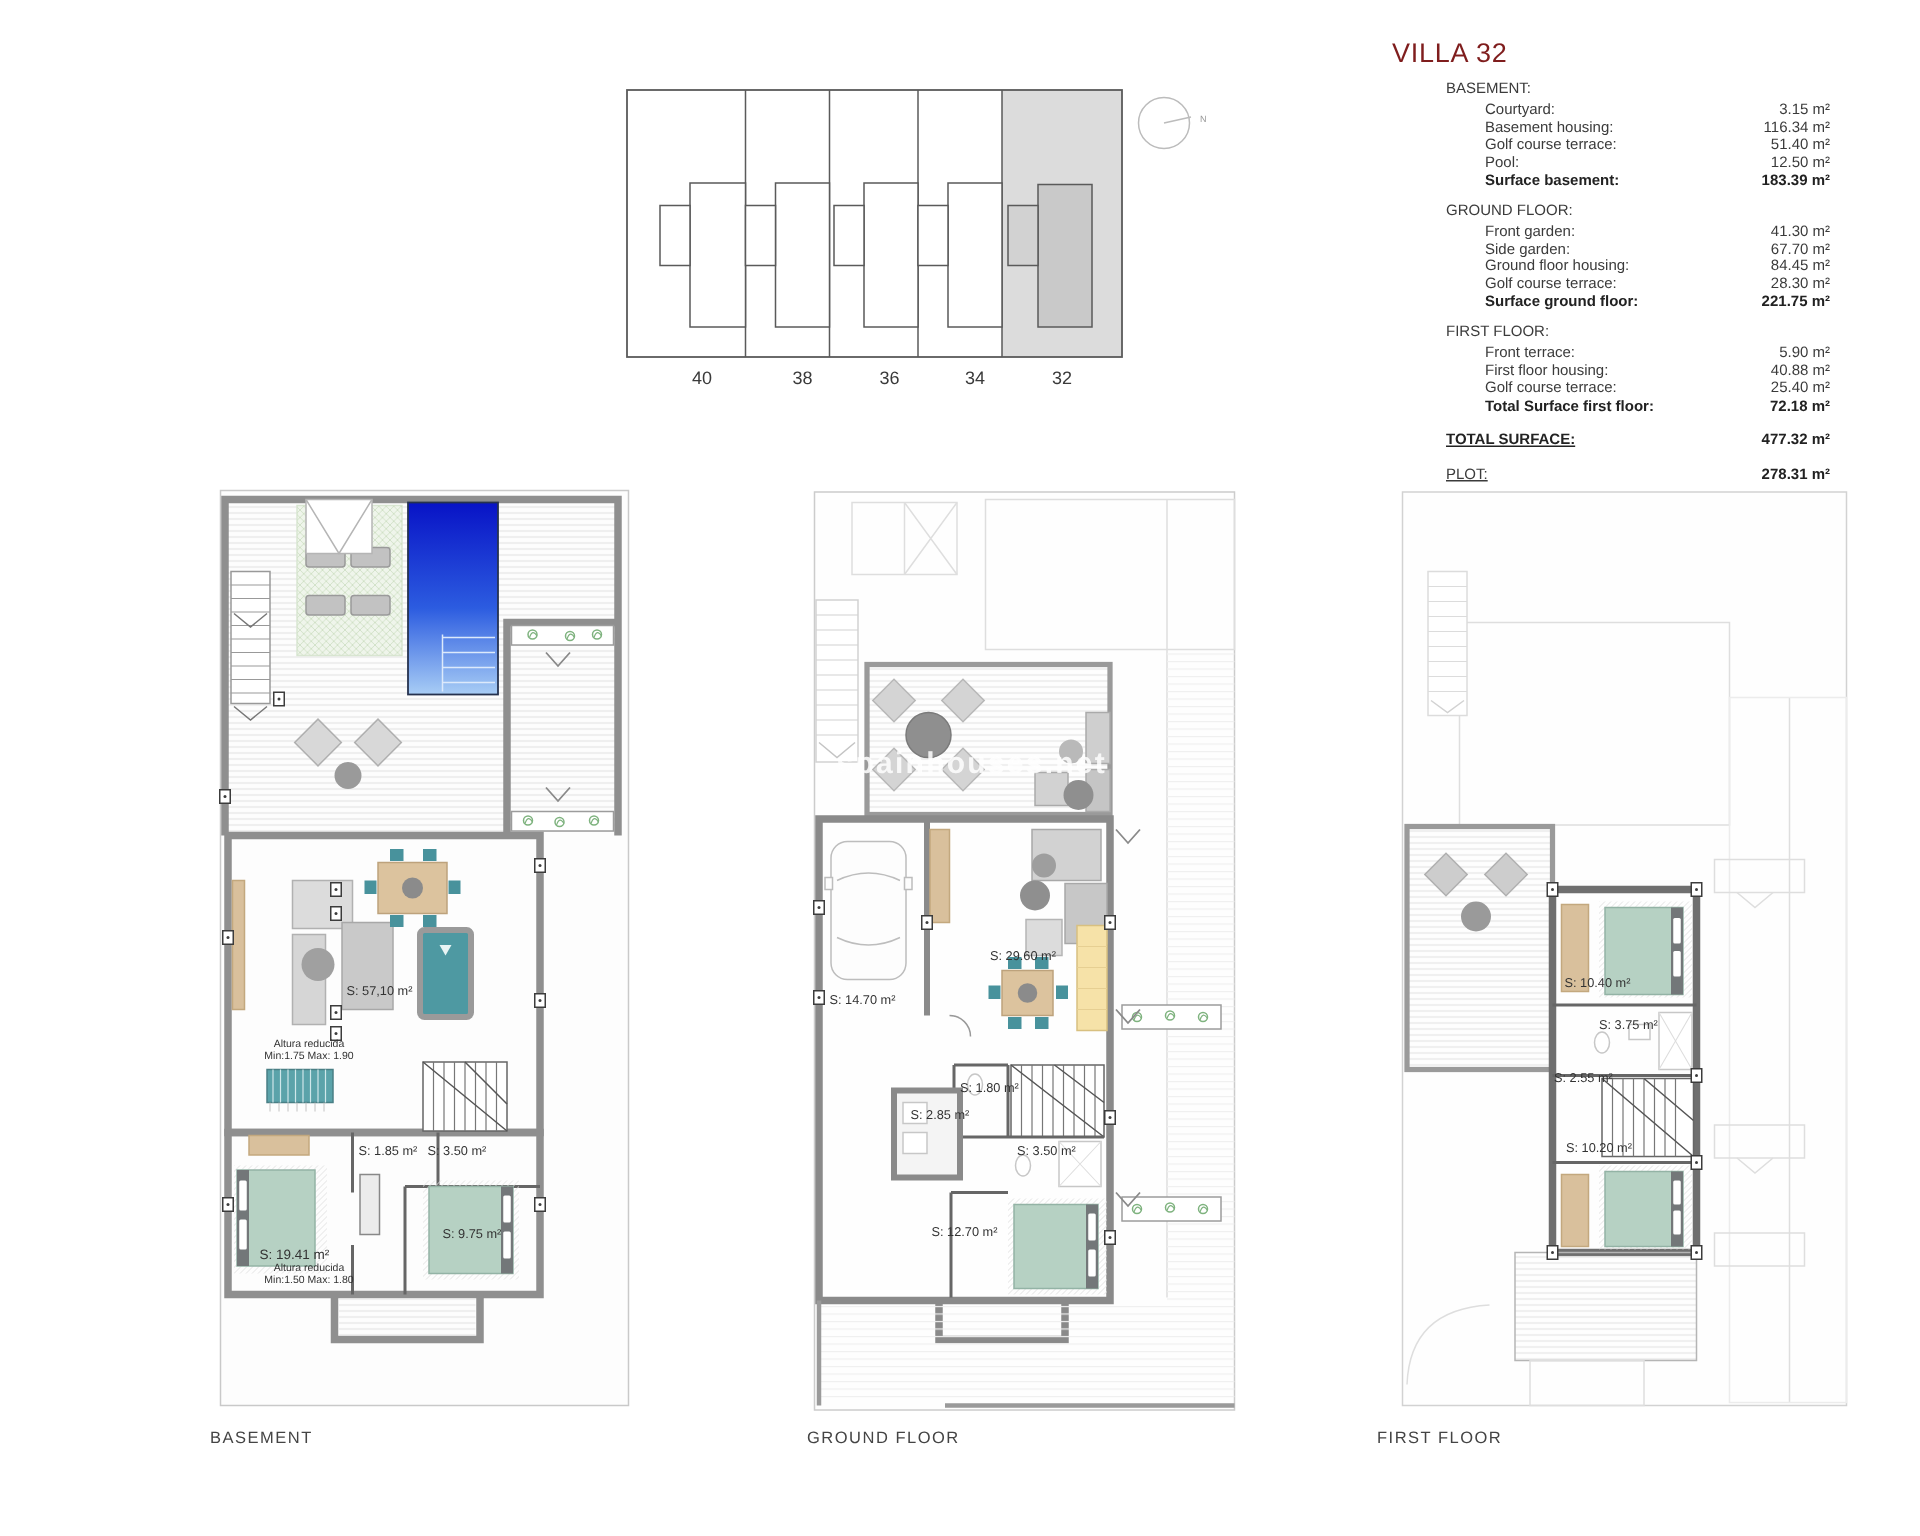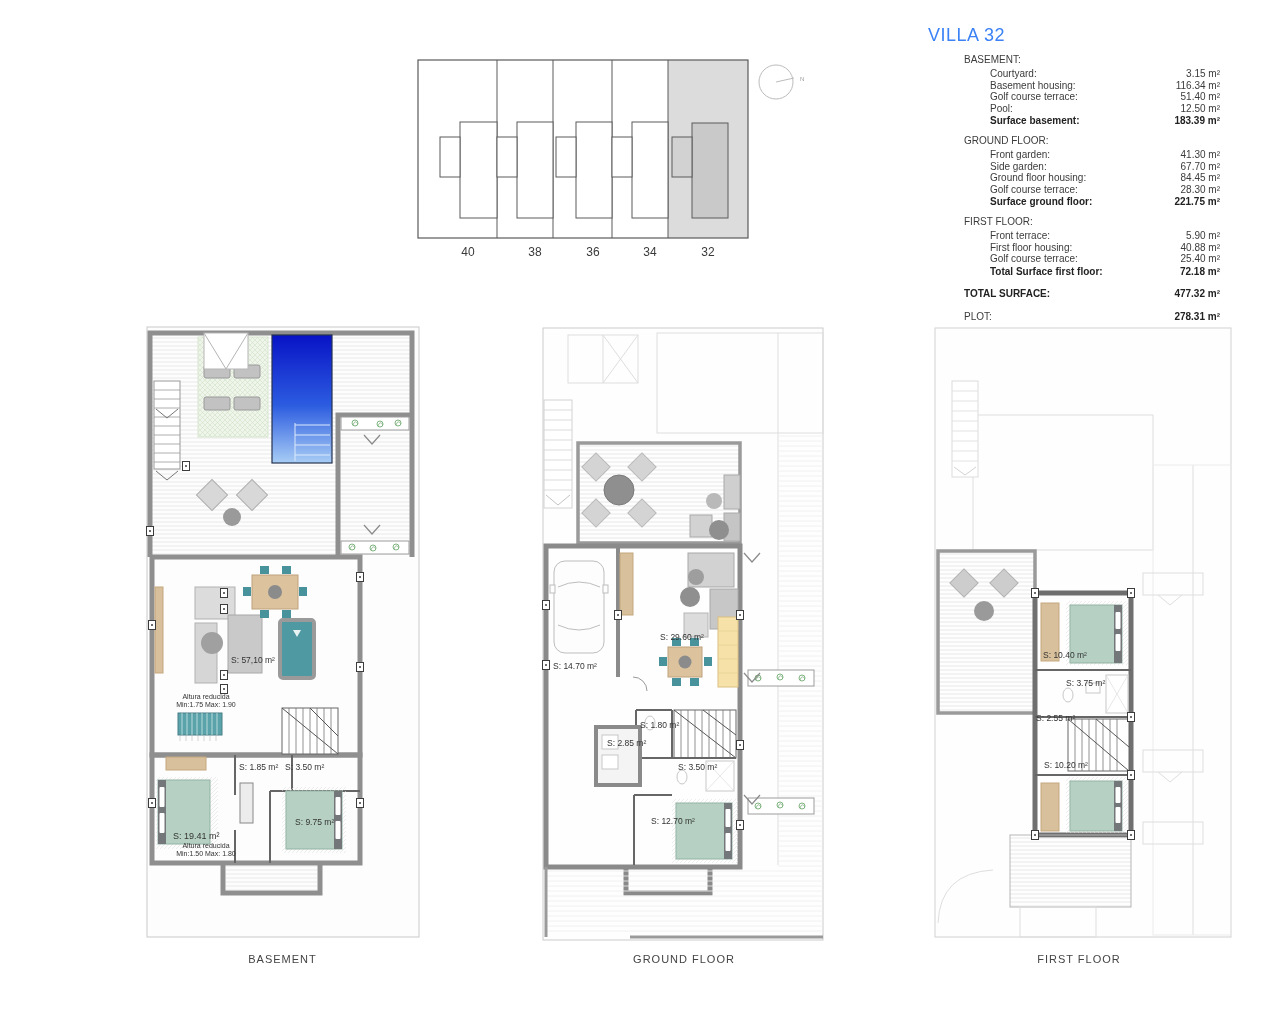--- a/index.html
+++ b/index.html
@@ -1,32 +1,32 @@
 <!DOCTYPE html>
 <html><head>
 <meta charset="utf-8">
 <style>
   html,body{margin:0;padding:0;background:#fff;}
   .canvas{position:relative;width:1280px;height:1024px;background:#ffffff;overflow:hidden;
           font-family:"Liberation Sans",sans-serif;color:#3a3a3a;}
   .abs{position:absolute;}
   
   .summary{position:absolute;left:928px;top:30px;width:292px;font-size:10px;line-height:10.5px;color:#3b3b3b;}
-  .sum-title{font-size:18px;color:#3b82f6;letter-spacing:.5px;margin:0 0 14px 0;font-weight:400;}
+  .sum-title{font-size:18px;color:#7f1d1d;letter-spacing:.5px;margin:0 0 14px 0;font-weight:400;}
   .sec-header{margin:9px 0 4px 36px;}
   .srow{display:flex;justify-content:space-between;margin:0 0 1px 62px;}
   .srow .val{text-align:right;white-space:nowrap;}
   .srow.total{font-weight:bold;color:#222;margin-top:2px;justify-content:space-between;}
   .grand{display:flex;justify-content:space-between;margin:12px 0 0 36px;color:#222;}
-  .grand .lab{font-weight:bold;}
+  .grand .lab{font-weight:bold;text-decoration:underline;}
   .grand .val{font-weight:bold;}
   .grand.plot .lab{font-weight:normal;color:#3b3b3b;}
   
   .plan{position:absolute;}
-  .plan-name{position:absolute;left:0;right:0;top:628px;text-align:center;font-size:11px;
+  .plan-name{position:absolute;left:0;right:0;top:628px;font-size:11px;
              letter-spacing:1px;color:#444;}
   .rlabel{position:absolute;font-size:8.5px;color:#333;white-space:nowrap;line-height:1.1;}
   .rlabel.small{font-size:7px;text-align:center;}
   .watermark{position:absolute;left:420px;top:498px;width:318px;text-align:right;font-size:20px;
              font-weight:bold;color:#ffffff;opacity:.85;letter-spacing:1.5px;pointer-events:none;}
   svg{display:block;}
   .wallB{fill:none;stroke:#8f8f8f;stroke-width:5;}
   .wallG{fill:none;stroke:#8a8a8a;stroke-width:5;}
   .wallF{fill:none;stroke:#6f6f6f;stroke-width:5;}
   .wallT{fill:none;stroke:#9a9a9a;stroke-width:3.5;}
@@ -468,21 +468,21 @@
           <use href="#pilG" transform="translate(202,290)"></use>
         <use href="#pilG" transform="translate(202,420)"></use>
           <use href="#pilG" transform="translate(202,500)"></use>
       </g>
     </svg>
     <div class="rlabel" style="left:15px;top:337px;">S: 14.70 m²</div>
     <div class="rlabel" style="left:98px;top:308px;margin-left:24px;">S: 29.60 m²</div>
     <div class="rlabel" style="left:102px;top:396px;">S: 1.80 m²</div>
     <div class="rlabel" style="left:69px;top:414px;">S: 2.85 m²</div>
     <div class="rlabel" style="left:140px;top:438px;">S: 3.50 m²</div>
-    <div class="rlabel" style="left:113px;top:492px;">S: 12.70 m²</div>
+    <div class="rlabel" style="left:83px;top:492px;">S: 12.70 m²</div>
     <div class="plan-name">GROUND FLOOR</div>
   </div>
 
   <div class="plan" style="left:918px;top:325px;width:322px;height:645px;">
     <svg width="322" height="625" viewBox="0 0 322 625">
       <defs>
         <pattern id="hzF" width="6" height="4" patternUnits="userSpaceOnUse">
             <line x1="0" y1="1" x2="6" y2="1" stroke="#e3e3e3" stroke-width="0.8"></line>
           </pattern>
         <pattern id="dgF" width="4" height="4" patternUnits="userSpaceOnUse">
@@ -569,13 +569,14 @@
           <use href="#pilF" transform="translate(213,510)"></use>
       </g>
     </svg>
     <div class="rlabel" style="left:125px;top:326px;">S: 10.40 m²</div>
     <div class="rlabel" style="left:148px;top:354px;">S: 3.75 m²</div>
     <div class="rlabel" style="left:118px;top:389px;">S: 2.55 m²</div>
     <div class="rlabel" style="left:126px;top:436px;">S: 10.20 m²</div>
     <div class="plan-name">FIRST FLOOR</div>
   </div>
 
+  <div class="watermark">spainhouses.net</div>
 </div>
 
 </body></html>

